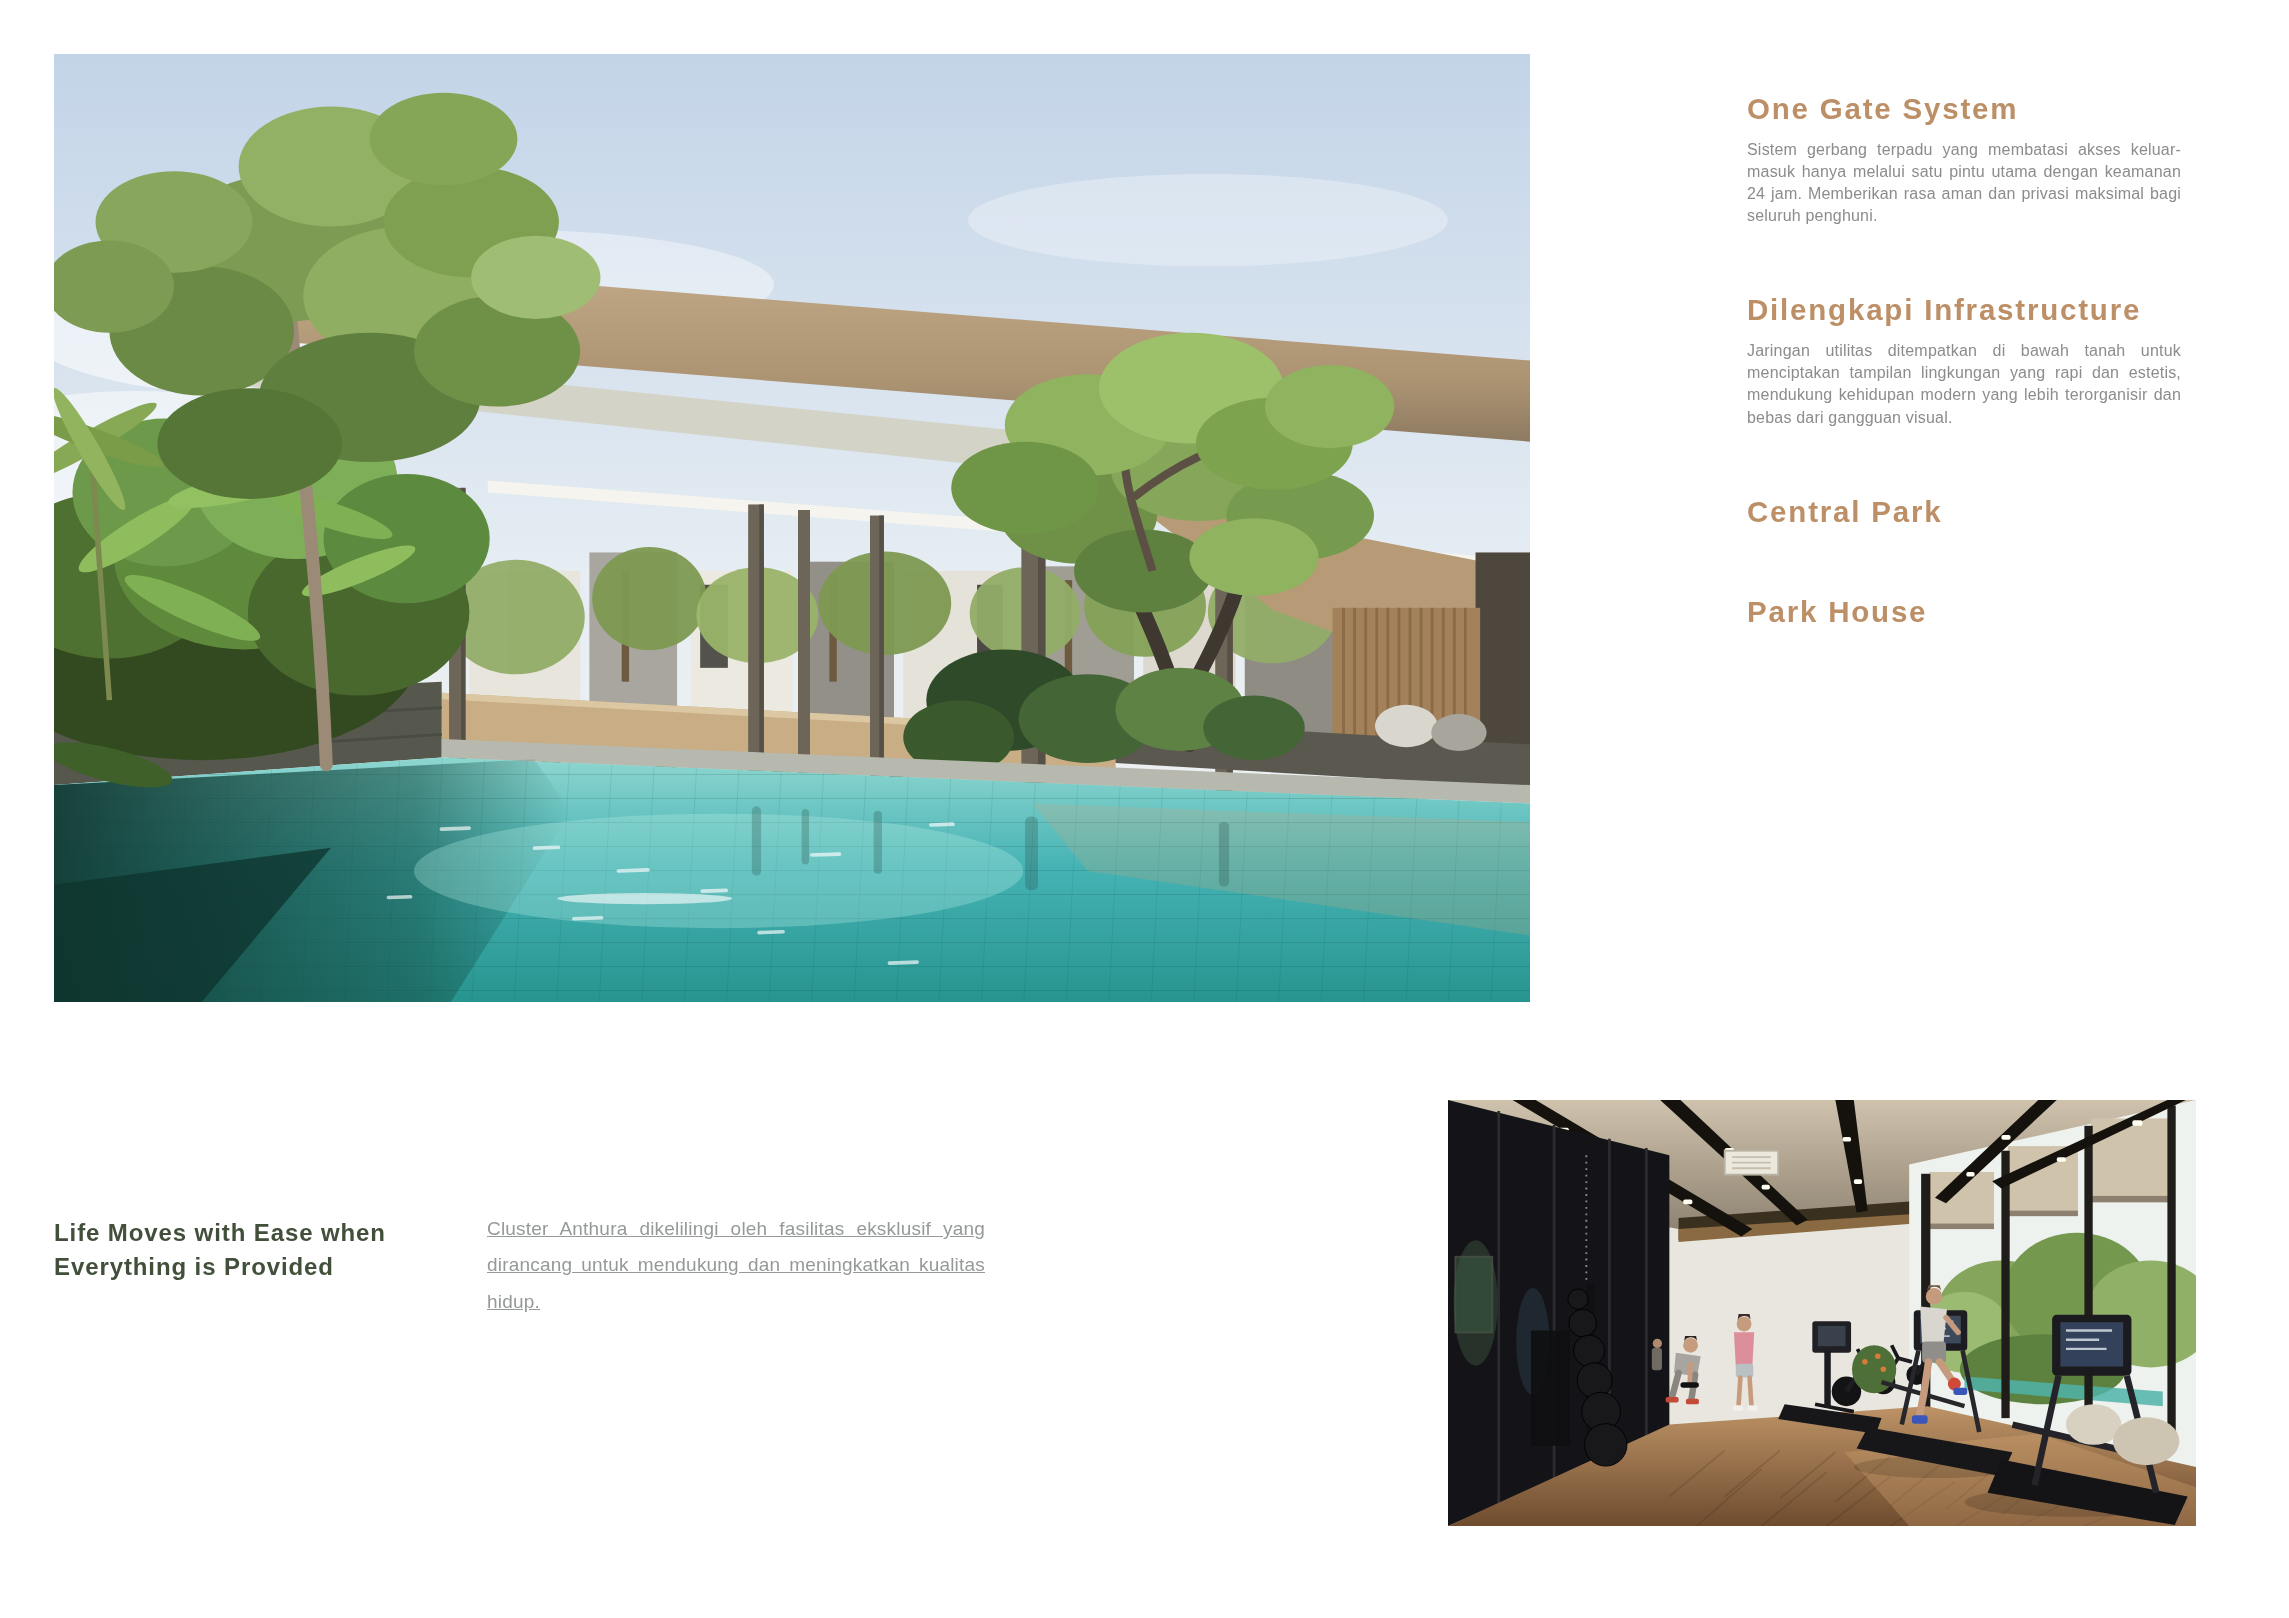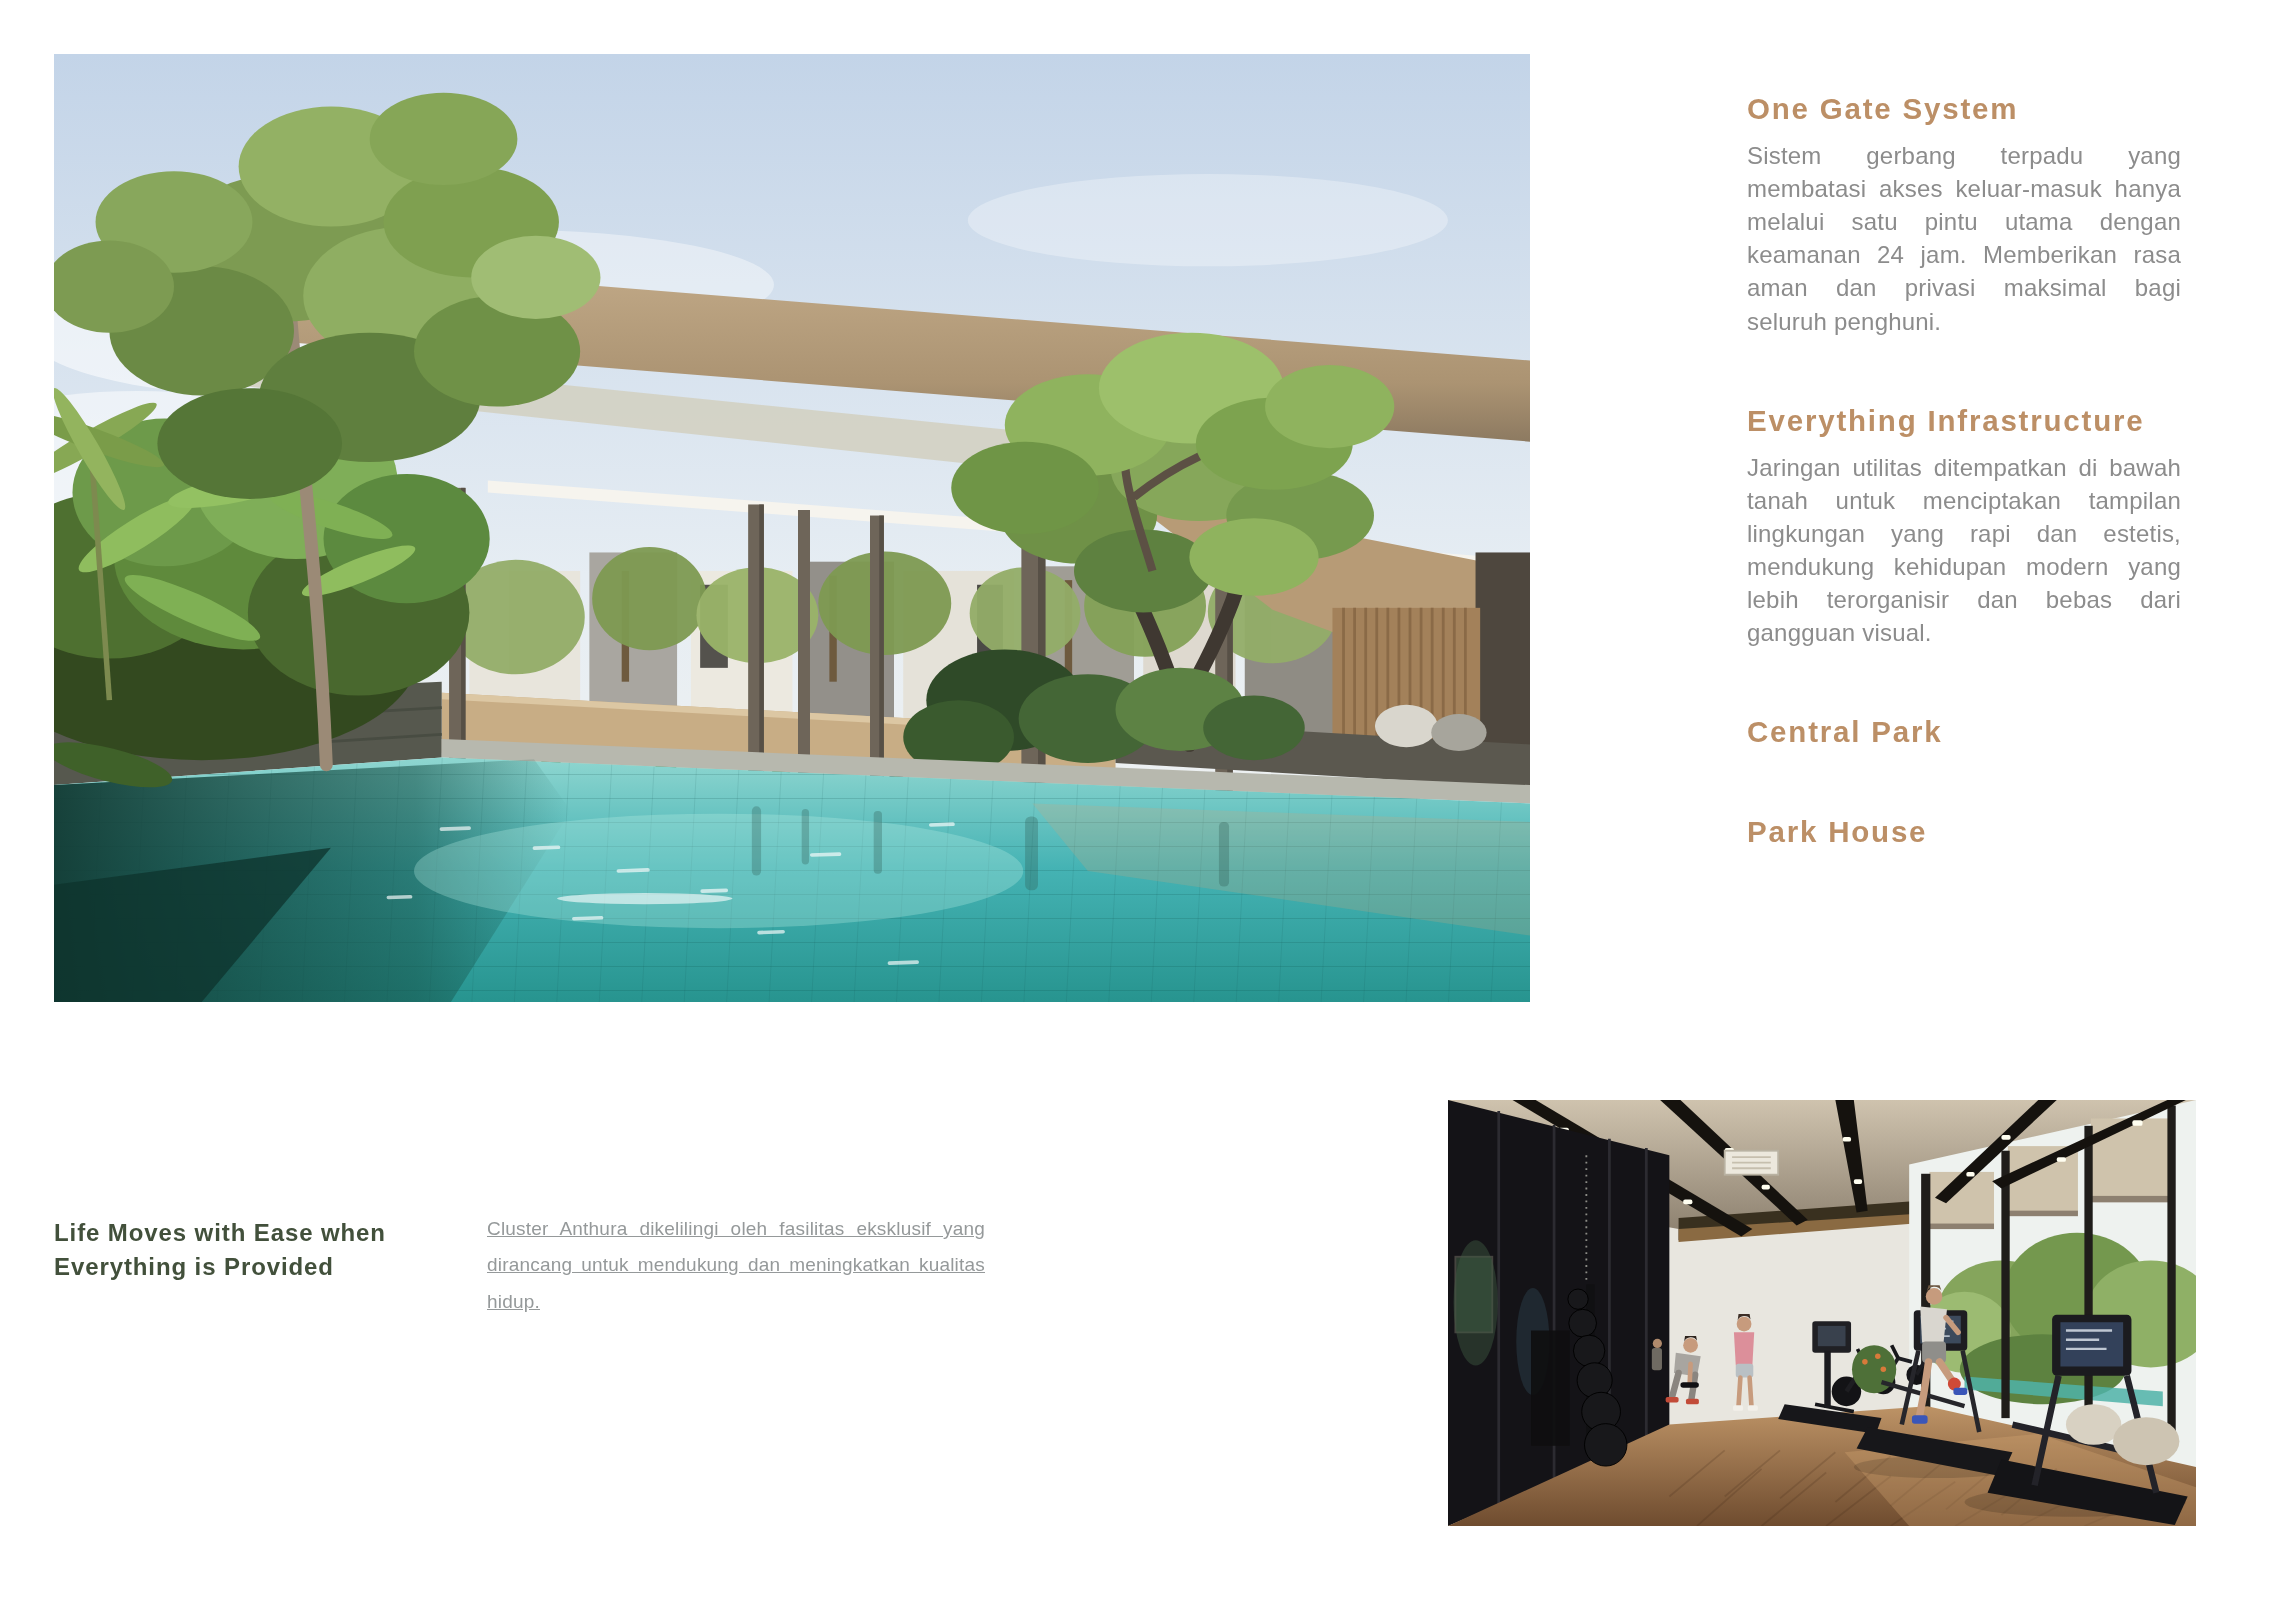--- a/index.html
+++ b/index.html
@@ -18,21 +18,21 @@
   .photo-pool{left:54px;top:54px;width:1476px;height:948px;}
   .photo-gym{left:1448px;top:1100px;width:748px;height:426px;}
 
   .features{position:absolute;left:1747px;top:92px;width:434px;}
   .feature{margin:0 0 66px 0;}
   .feature h3{
     margin:0 0 13px 0;font-size:29.5px;font-weight:700;letter-spacing:1.8px;
     color:var(--accent);white-space:nowrap;
   }
   .feature p{
-    margin:0;font-size:24px;line-height:1.38;color:var(--body-gray);
+    margin:0;font-size:16px;line-height:1.38;color:var(--body-gray);
     text-align:justify;letter-spacing:0.2px;
   }
 
   .tagline-heading{
     position:absolute;left:54px;top:1216px;width:399px;margin:0;
     font-size:24px;line-height:1.43;font-weight:700;letter-spacing:0.9px;
     color:var(--heading-green);
   }
   .tagline-body{
     position:absolute;left:487px;top:1211px;width:498px;margin:0;
@@ -275,21 +275,21 @@
       </g>
     </svg>
   </figure>
 
   <aside class="features">
     <section class="feature">
       <h3>One Gate System</h3>
       <p>Sistem gerbang terpadu yang membatasi akses keluar-masuk hanya melalui satu pintu utama dengan keamanan 24 jam. Memberikan rasa aman dan privasi maksimal bagi seluruh penghuni.</p>
     </section>
     <section class="feature">
-      <h3>Everything Infrastructure</h3>
+      <h3>Dilengkapi Infrastructure</h3>
       <p>Jaringan utilitas ditempatkan di bawah tanah untuk menciptakan tampilan lingkungan yang rapi dan estetis, mendukung kehidupan modern yang lebih terorganisir dan bebas dari gangguan visual.</p>
     </section>
     <section class="feature">
       <h3>Central Park</h3>
     </section>
     <section class="feature">
       <h3>Park House</h3>
     </section>
   </aside>
 

